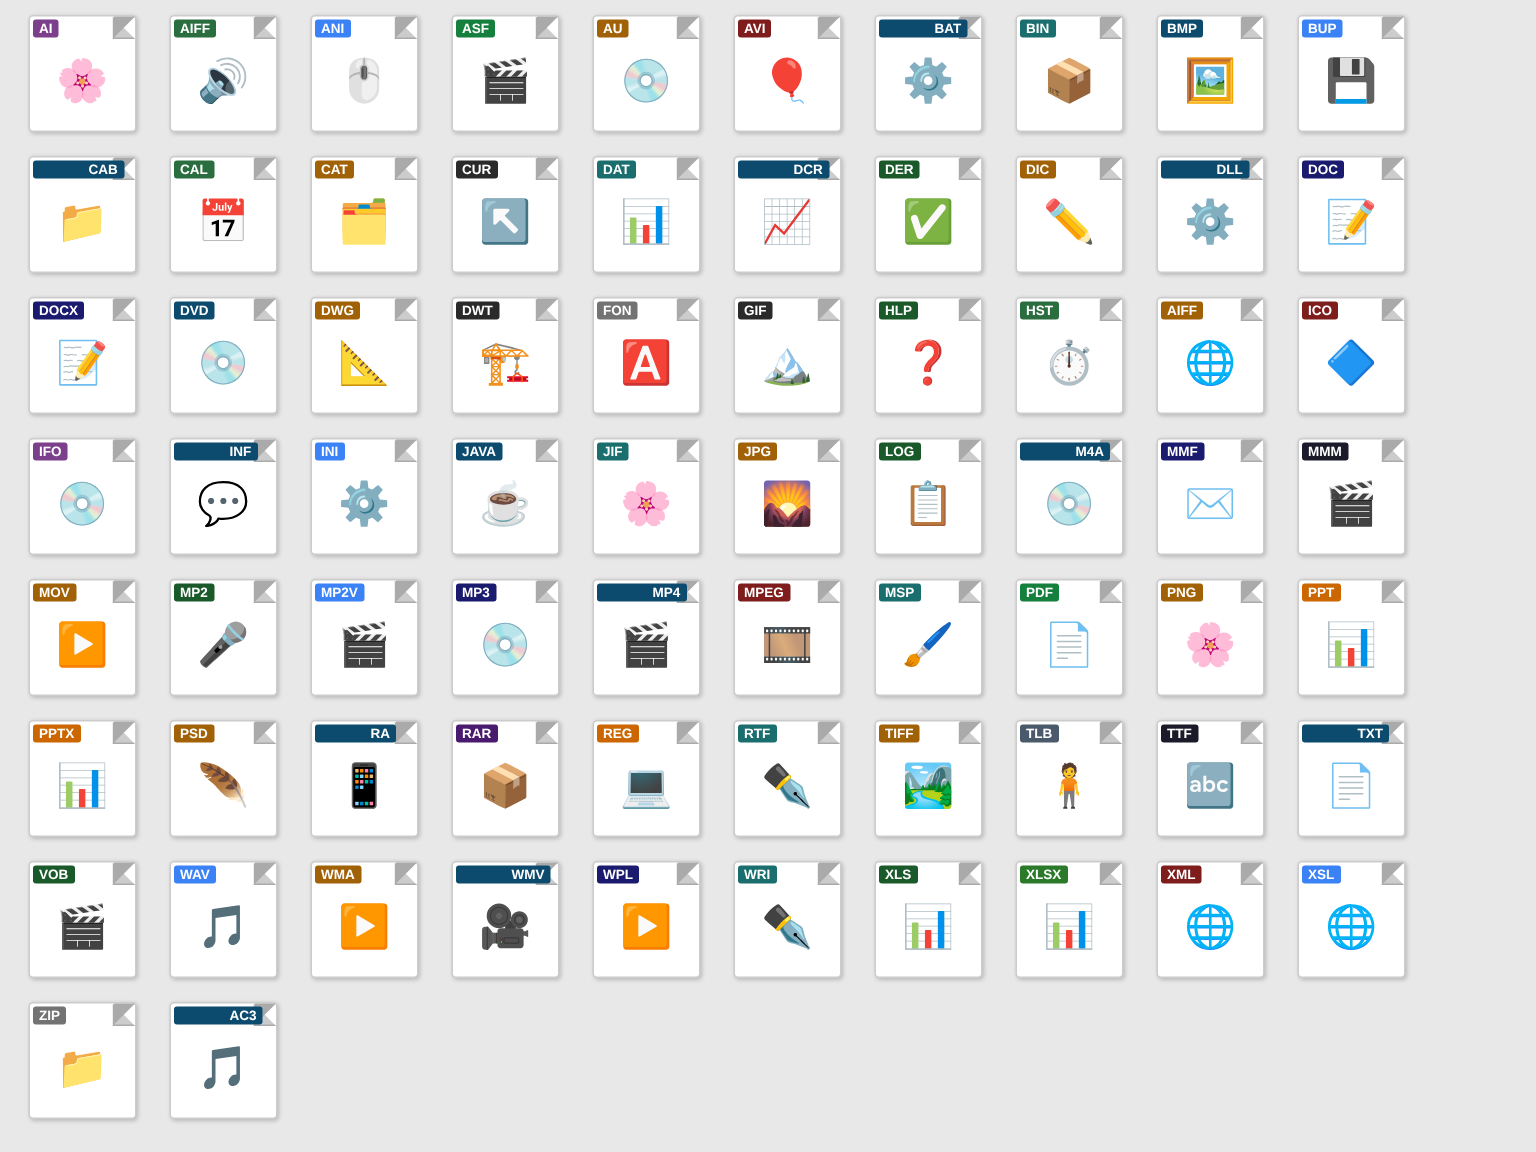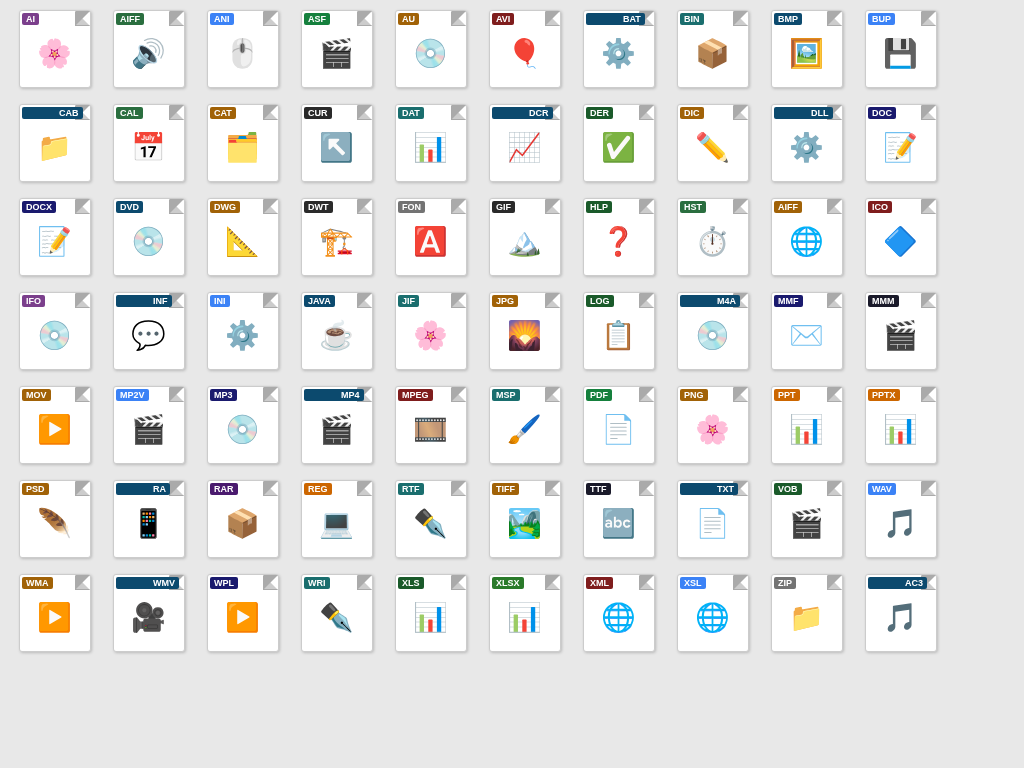--- a/index.html
+++ b/index.html
@@ -473,20 +473,29 @@
       <div class="file-page-fold2"></div>
       <span class="tag tag-darkblue">MOV</span>
       <div class="icon-content">
         <span class="icon-emoji">▶️</span>
       </div>
     </div>
   </div>
     <div class="file-icon">
     <div class="file-page">
       <div class="file-page-fold2"></div>
+      <span class="tag tag-forest">MP2</span>
+      <div class="icon-content">
+        <span class="icon-emoji">🎤</span>
+      </div>
+    </div>
+  </div>
+    <div class="file-icon">
+    <div class="file-page">
+      <div class="file-page-fold2"></div>
       <span class="tag tag-darkbrown">MP2V</span>
       <div class="icon-content">
         <span class="icon-emoji">🎬</span>
       </div>
     </div>
   </div>
     <div class="file-icon">
     <div class="file-page">
       <div class="file-page-fold2"></div>
       <span class="tag tag-navy">MP3</span>
@@ -602,20 +611,29 @@
         <span class="icon-emoji">✒️</span>
       </div>
     </div>
   </div>
     <div class="file-icon">
     <div class="file-page">
       <div class="file-page-fold2"></div>
       <span class="tag tag-darkblue">TIFF</span>
       <div class="icon-content">
         <span class="icon-emoji">🏞️</span>
+      </div>
+    </div>
+  </div>
+    <div class="file-icon">
+    <div class="file-page">
+      <div class="file-page-fold2"></div>
+      <span class="tag tag-steel">TLB</span>
+      <div class="icon-content">
+        <span class="icon-emoji">🧍</span>
       </div>
     </div>
   </div>
     <div class="file-icon">
     <div class="file-page">
       <div class="file-page-fold2"></div>
       <span class="tag tag-dark">TTF</span>
       <div class="icon-content">
         <span class="icon-emoji">🔤</span>
       </div>

